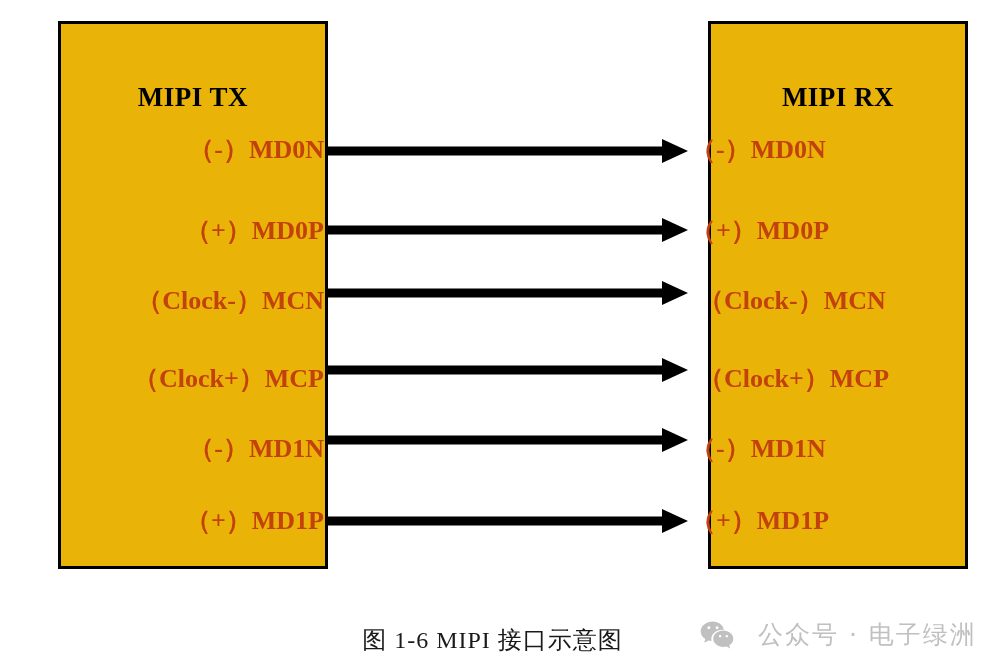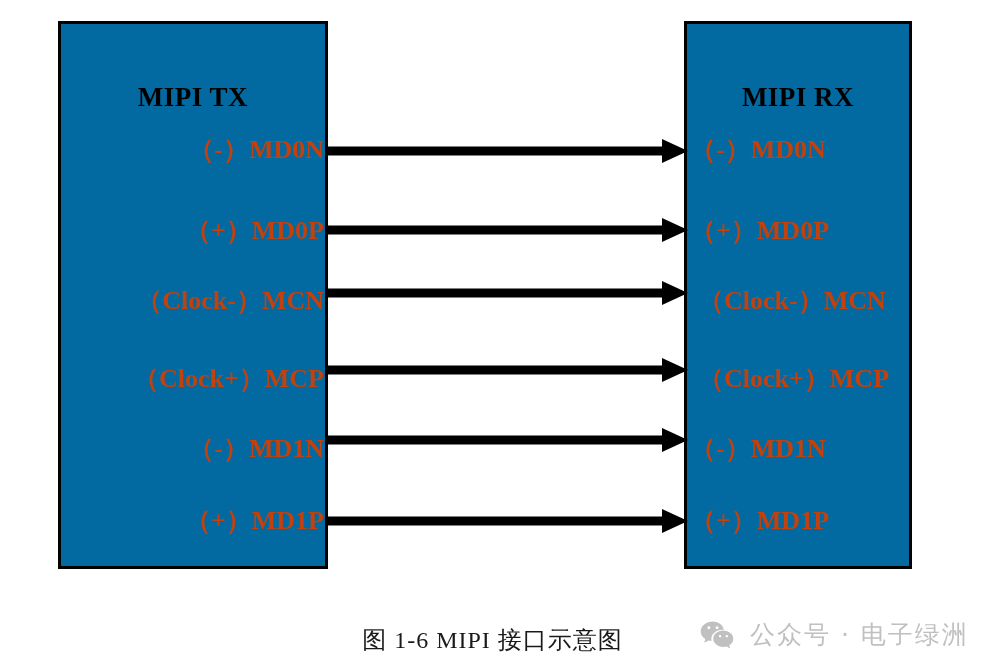--- a/index.html
+++ b/index.html
@@ -14,32 +14,32 @@
     background: #ffffff;
     overflow: hidden;
     font-family: "Liberation Serif", "DejaVu Serif", serif;
   }
 
   
   .block {
     position: absolute;
     box-sizing: border-box;
     border: 3px solid #000000;
-    background: #0369a1;
+    background: #eab308;
   }
   #tx-block {
     left: 58px;
     top: 21px;
     width: 270px;
     height: 548px;
   }
   #rx-block {
-    left: 684px;
+    left: 708px;
     top: 21px;
-    width: 228px;
+    width: 260px;
     height: 548px;
   }
 
   .block-title {
     position: absolute;
     left: 0;
     right: 0;
     top: 58px;
     text-align: center;
     font-size: 27px;
@@ -117,21 +117,21 @@
     letter-spacing: 1px;
   }
 
   
   #watermark {
     position: absolute;
     left: 700px;
     top: 618px;
     display: flex;
     align-items: center;
-    gap: 16px;
+    gap: 24px;
     color: #c0c0c0;
     font-size: 25px;
     font-family: "DejaVu Sans", "Liberation Sans", sans-serif;
     letter-spacing: 2px;
   }
   #watermark .wechat-icon {
     display: block;
     width: 34px;
     height: 30px;
   }

